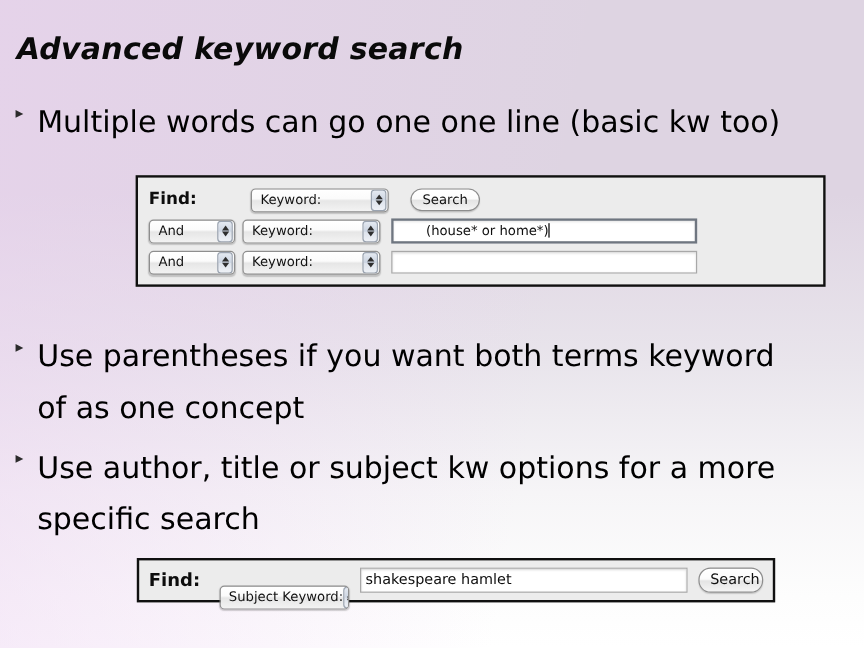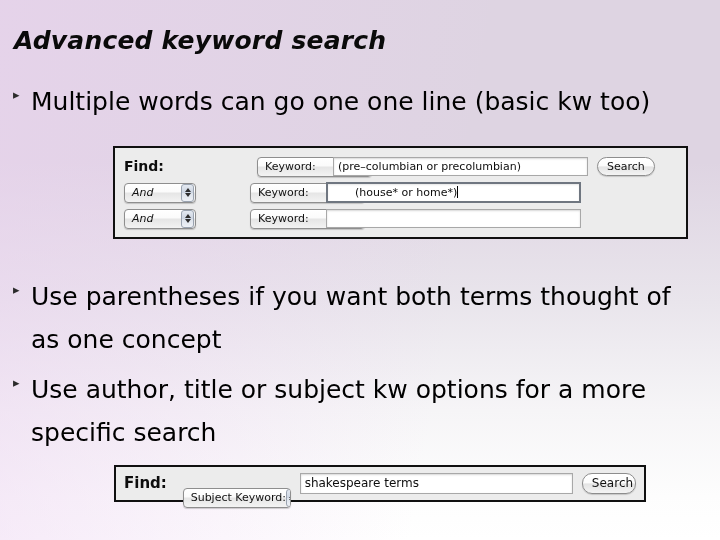--- a/index.html
+++ b/index.html
@@ -101,21 +101,21 @@
     font-family: "DejaVu Sans", sans-serif;
     font-weight: bold;
     font-size: 14px;
     color: #0d0d0d;
     text-align: left;
     line-height: 25px;
   }
   #shot-advanced .find-label { width: 78px; padding-right: 7px; }
   #shot-simple  .find-label { width: 60px; padding-right: 9px; font-size: 15px; }
 
-  .bool-slot { width: 78px; padding-right: 7px; box-sizing: border-box; font-style: italic; }
+  .bool-slot { width: 78px; padding-right: 7px; box-sizing: border-box; }
 
   
   .popup {
     position: relative;
     height: 20px;
     box-sizing: border-box;
     border: 1px solid #8e8e8e;
     border-radius: 4px;
     background: linear-gradient(180deg, #ffffff 0%, #fbfbfb 42%, #e6e6e6 52%, #f3f3f3 100%);
     box-shadow: 0 1px 1px rgba(0,0,0,0.18), inset 0 1px 0 rgba(255,255,255,0.9);
@@ -148,21 +148,21 @@
   }
   .stepper .tri {
     width: 0; height: 0;
     border-left: 3px solid transparent;
     border-right: 3px solid transparent;
   }
   .stepper .up   { border-bottom: 4px solid #2e2e2e; margin-bottom: 1px; }
   .stepper .down { border-top: 4px solid #2e2e2e; }
 
   .popup.w-and     { width: 72px; }
-  .popup.w-keyword { width: 115px; margin-left: 48px; }
+  .popup.w-keyword { width: 115px; }
   .popup.w-subject { width: 130px; margin-top: 29px; }
 
   .kw-slot { width: 124px; padding-right: 9px; box-sizing: border-box; }
 
   
   .field {
     height: 19px;
     box-sizing: border-box;
     background: #ffffff;
     border: 1px solid #a8a8a8;
@@ -231,21 +231,20 @@
       <div class="find-label">Find:</div>
       <div class="kw-slot">
         <div class="popup w-keyword">
           <span class="popup-label">Keyword:</span>
           <span class="stepper">
             <span class="tri up"></span>
             <span class="tri down"></span>
           </span>
         </div>
       </div>
-      <div class="field">(pre–columbian or precolumbian)</div>
       <div class="btn-search">Search</div>
     </div>
 
     <div class="row">
       <div class="bool-slot">
         <div class="popup w-and">
           <span class="popup-label">And</span>
           <span class="stepper">
             <span class="tri up"></span>
             <span class="tri down"></span>
@@ -283,35 +282,35 @@
           </span>
         </div>
       </div>
       <div class="field"></div>
     </div>
 
   </div>
 
   <div class="bullet" id="bullet-2">
     <span class="bullet-mark">▸</span>
-    <span class="bullet-text">Use parentheses if you want both terms thought of as one concept</span>
+    <span class="bullet-text">Use parentheses if you want both terms keyword of as one concept</span>
   </div>
 
   <div class="bullet" id="bullet-3">
     <span class="bullet-mark">▸</span>
     <span class="bullet-text">Use author, title or subject kw options for a more specific search</span>
   </div>
 
   <div class="shot" id="shot-simple">
     <div class="find-label">Find:</div>
     <div class="popup w-subject">
       <span class="popup-label">Subject Keyword:</span>
       <span class="stepper">
         <span class="tri up"></span>
         <span class="tri down"></span>
       </span>
     </div>
     <div style="width:9px;flex:0 0 9px;"></div>
-    <div class="field">shakespeare terms</div>
+    <div class="field">shakespeare hamlet</div>
     <div class="btn-search">Search</div>
   </div>
 
 </div>
 
 </body></html>

